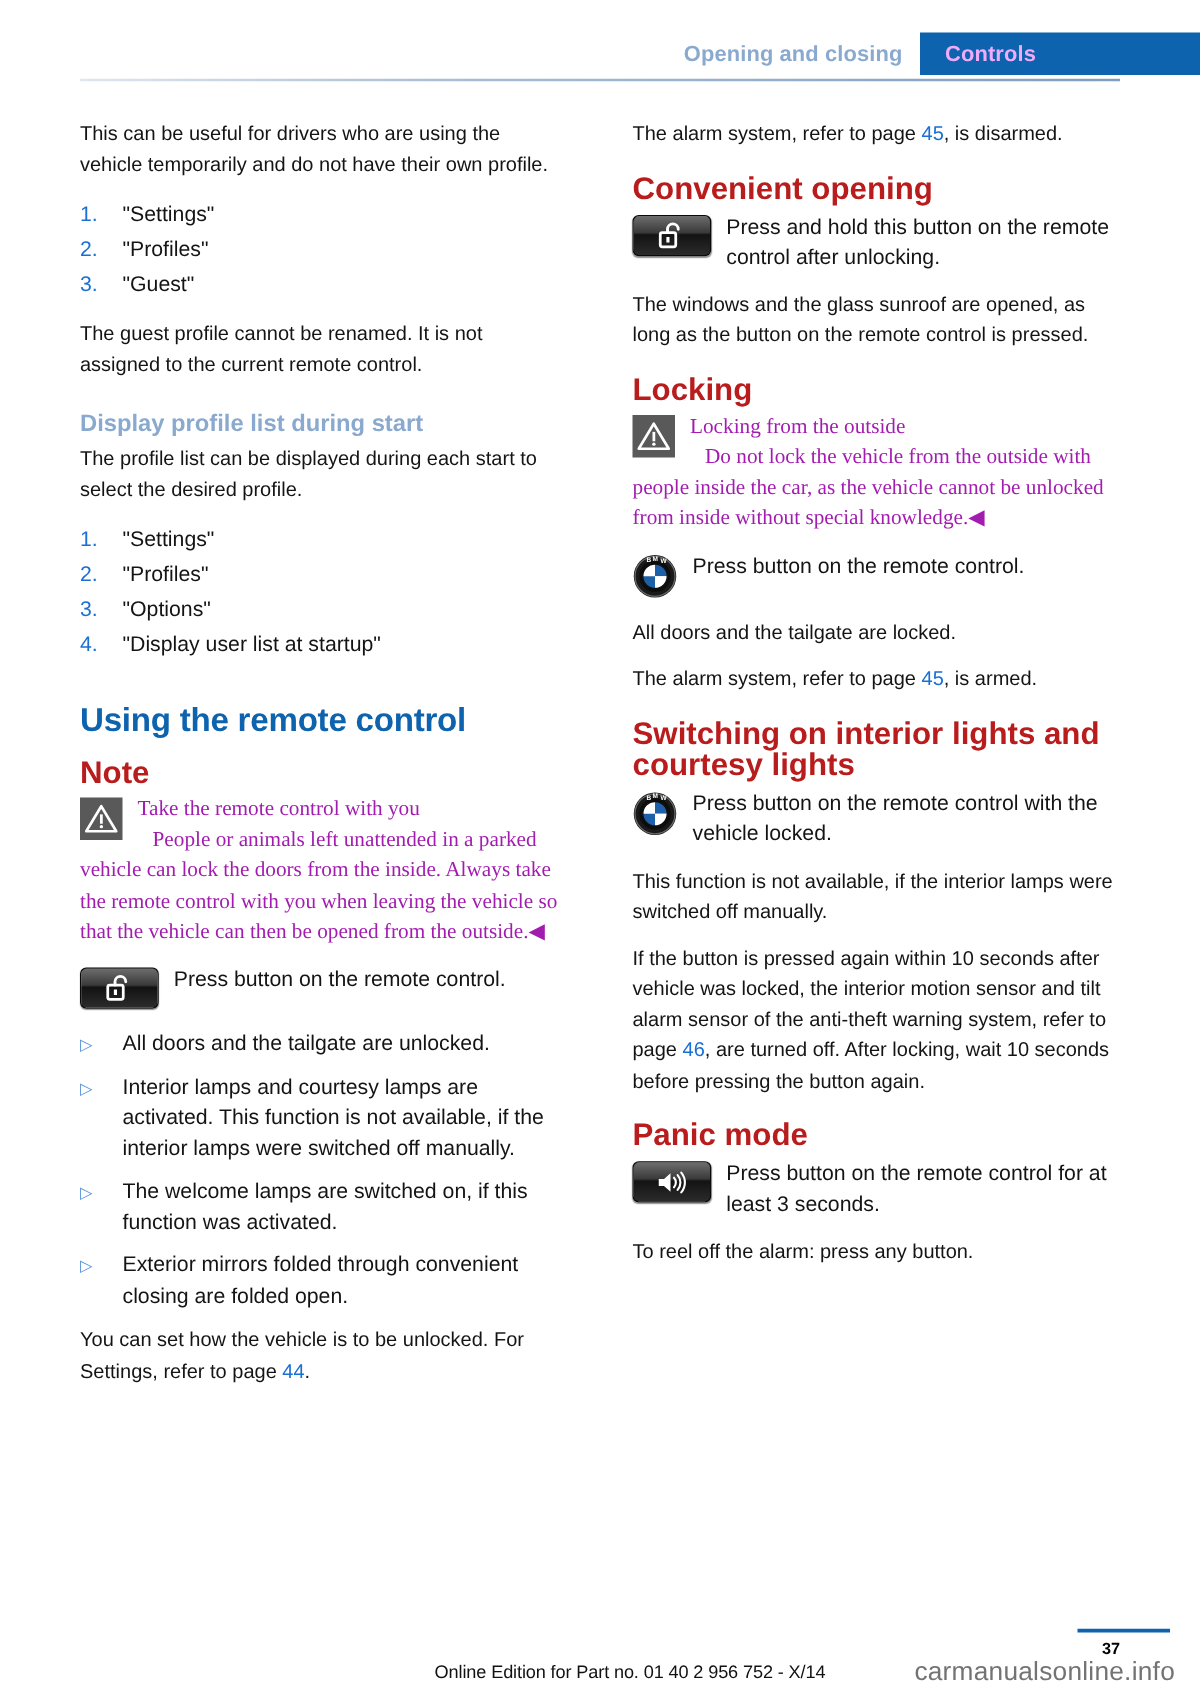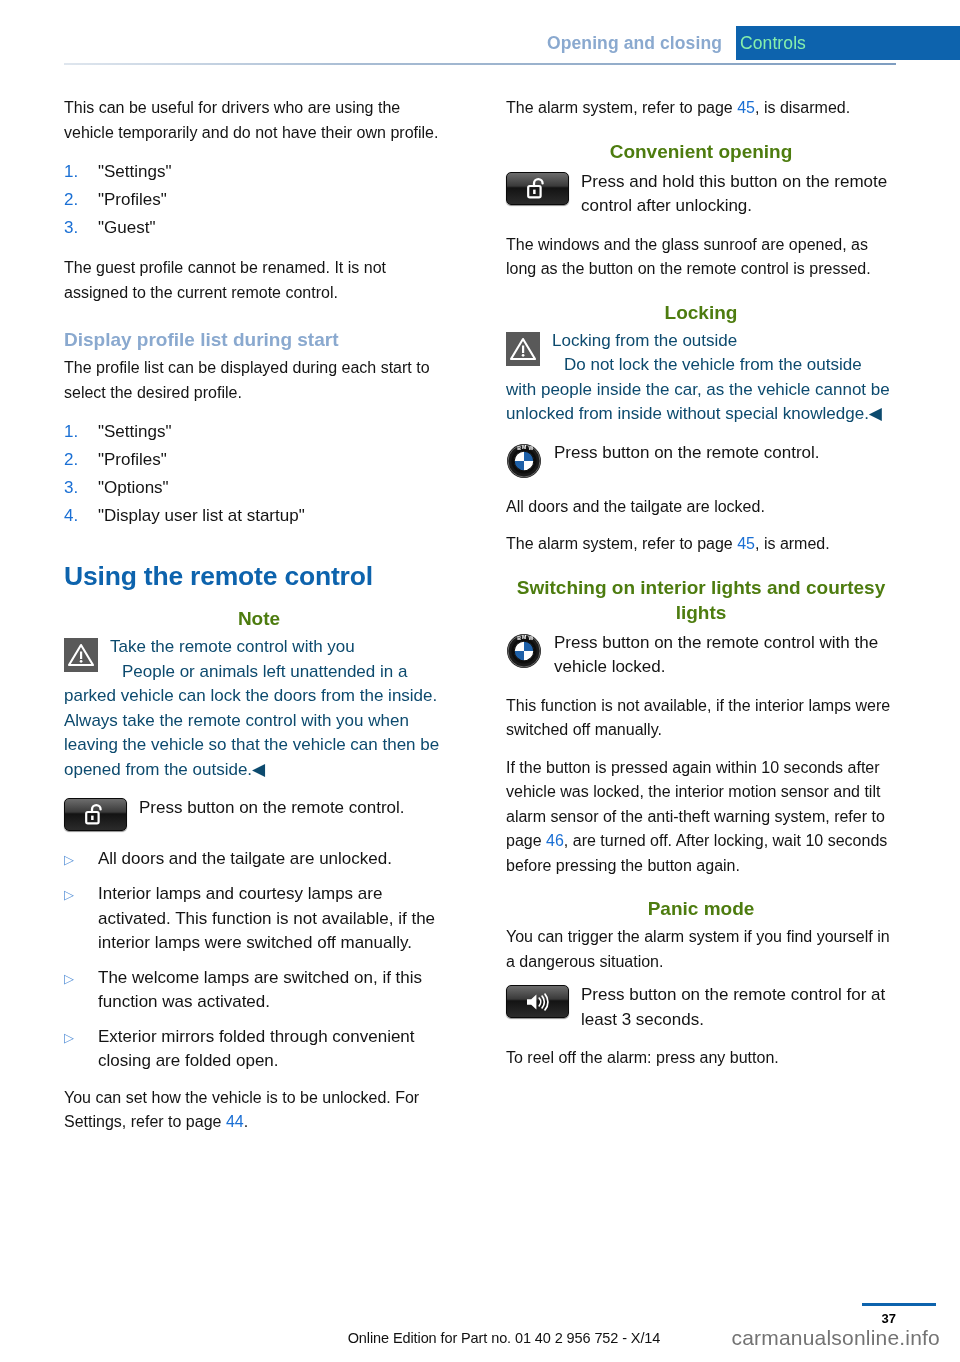--- a/index.html
+++ b/index.html
@@ -28,26 +28,26 @@
     color: #8aa9cf;
     font-size: 17.5px;
     font-weight: bold;
     display: flex;
     align-items: center;
     padding: 0 14px 0 0;
     letter-spacing: 0.1px;
   }
   .header-chapter {
     background: #0d63ad;
-    color: #86efac;
+    color: #f0abfc;
     font-size: 17.5px;
-    font-weight: normal;
+    font-weight: bold;
     display: flex;
     align-items: center;
-    padding: 0 4px;
+    padding: 0 20px;
     width: 224px;
     letter-spacing: 0.1px;
   }
   .header-rule {
     position: absolute;
     top: 63px; left: 64px; right: 64px;
     height: 2px;
     background: linear-gradient(to right, #dfe6ee, #a9bdd4 35%, #7e9dc0);
   }
 
@@ -75,25 +75,24 @@
   h1.chapter-title {
     margin: 30px 0 14px 0;
     font-size: 26.5px;
     font-weight: bold;
     color: #0d63ad;
     line-height: 32px;
     letter-spacing: -0.2px;
   }
   h2.head-blue {
     margin: 18px 0 4px 0;
-    font-size: 19px;
-    font-weight: bold;
-    color: #4d7c0f;
+    font-size: 25px;
+    font-weight: bold;
+    color: #b91c1c;
     line-height: 25px;
-    text-align: center;
   }
   h2.head-blue.first { margin-top: 6px; }
   h3.head-light {
     margin: 22px 0 4px 0;
     font-size: 19px;
     font-weight: bold;
     color: #8aa9cf;
     line-height: 25px;
   }
 
@@ -146,21 +145,22 @@
     float: left;
     margin: 2px 12px 2px 0;
   }
   .icon-row .rowtext { overflow: hidden; }
   .icon-row::after { content: ""; display: block; clear: both; }
 
   .warn-block {
     margin: 4px 0 14px 0;
     font-size: 17px;
     line-height: 24.5px;
-    color: #0c4a6e;
+    color: #a21caf;
+    font-family: Liberation Serif, serif;
   }
   .warn-block .ico {
     float: left;
     margin: 3px 12px 1px 0;
   }
   .warn-block .wtitle { display: block; }
   .warn-block .wbody { display: block; text-indent: 12px; }
   .warn-block::after { content: ""; display: block; clear: both; }
 
   
@@ -410,21 +410,20 @@
       </span>
       <span class="rowtext">Press button on the remote control with the vehicle locked.</span>
     </div>
 
     <p class="body">This function is not available, if the interior lamps were switched off manually.</p>
 
     <p class="body"><span>If the button is pressed again within 10 seconds after vehicle was locked, the interior motion sensor and tilt alarm sensor of the anti-theft warning system, refer to page </span><span class="pageref">46</span><span>, are turned off. After locking, wait 10 seconds before pressing the button again.</span></p>
 
     <h2 class="head-blue">Panic mode</h2>
 
-    <p class="body tight">You can trigger the alarm system if you find yourself in a dangerous situation.</p>
 
     <div class="icon-row">
       <span class="ico">
         <span class="ico-btn">
           <svg width="30" height="22" viewBox="0 0 30 22">
             <path d="M4 8.2 H8.2 L13.4 3.6 V18.4 L8.2 13.8 H4 Z" fill="#ffffff"></path>
             <path d="M16.2 7.2 a5.6 5.6 0 0 1 0 7.6" fill="none" stroke="#ffffff" stroke-width="1.7" stroke-linecap="round"></path>
             <path d="M19.1 5.1 a8.9 8.9 0 0 1 0 11.8" fill="none" stroke="#ffffff" stroke-width="1.7" stroke-linecap="round"></path>
             <path d="M22.0 3.1 a12.2 12.2 0 0 1 0 15.8" fill="none" stroke="#ffffff" stroke-width="1.7" stroke-linecap="round"></path>
           </svg>

